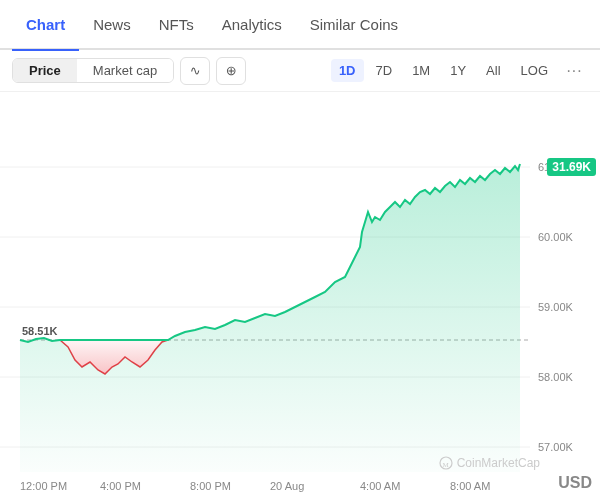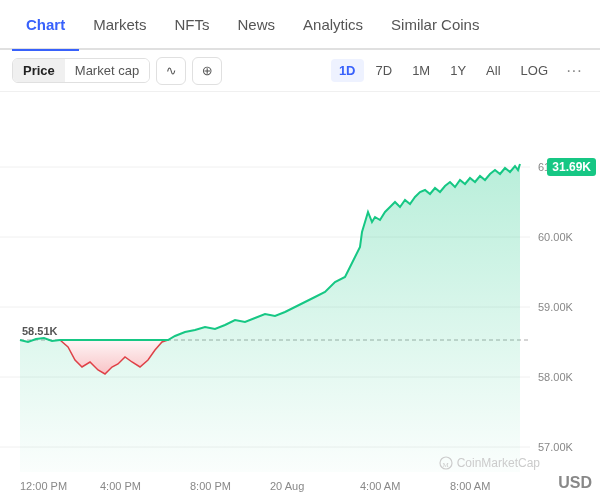--- a/index.html
+++ b/index.html
@@ -59,21 +59,21 @@
       gap: 0;
       flex: 1;
     }
     .btn-group {
       display: flex;
       border: 1px solid #e0e0e0;
       border-radius: 6px;
       overflow: hidden;
     }
     .btn-group-item {
-      padding: 4px 10px;
+      padding: 4px 16px;
       font-size: 13px;
       color: #555;
       cursor: pointer;
       background: #fff;
       border: none;
     }
     .btn-group-item.active {
       background: #f0f0f0;
       font-weight: 600;
       color: #222;
@@ -156,23 +156,22 @@
       font-size: 16px;
       color: #888;
       font-weight: 600;
     }
   </style>
 </head>
 <body>
 
 <div class="tab-bar">
   <div class="tab-item active">Chart</div>
-  <div class="tab-item">Markets</div>
+  <div class="tab-item">News</div>
   <div class="tab-item">NFTs</div>
-  <div class="tab-item">News</div>
   <div class="tab-item">Analytics</div>
   <div class="tab-item">Similar Coins</div>
 </div>
 
 <div class="toolbar">
   <div class="toolbar-left">
     <div class="btn-group">
       <button class="btn-group-item active">Price</button>
       <button class="btn-group-item">Market cap</button>
     </div>

